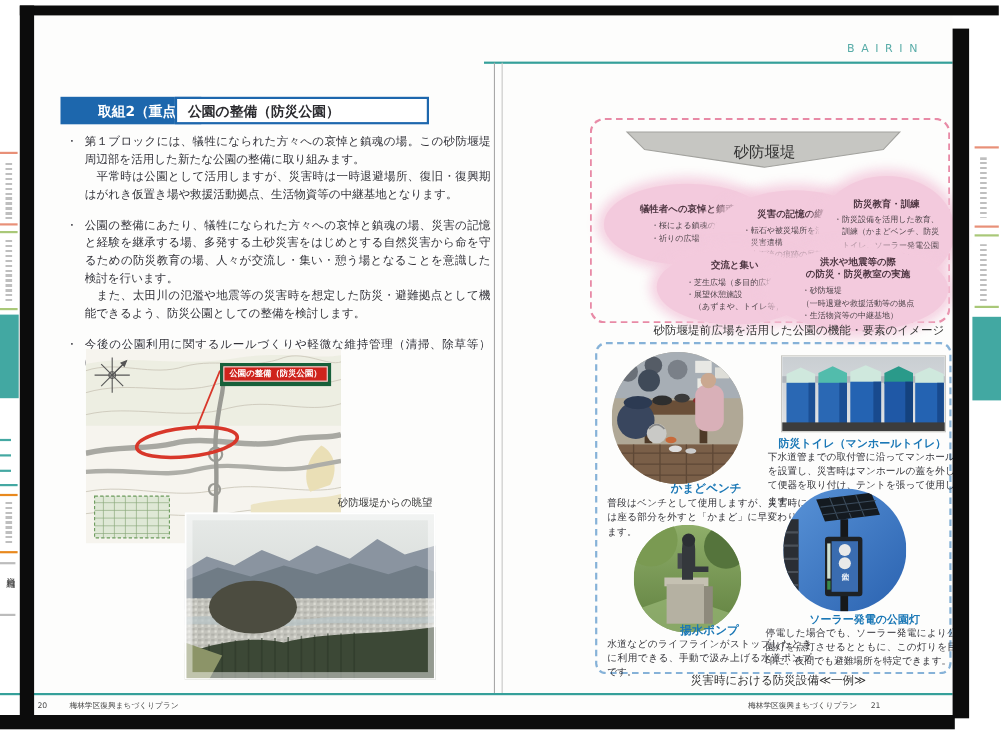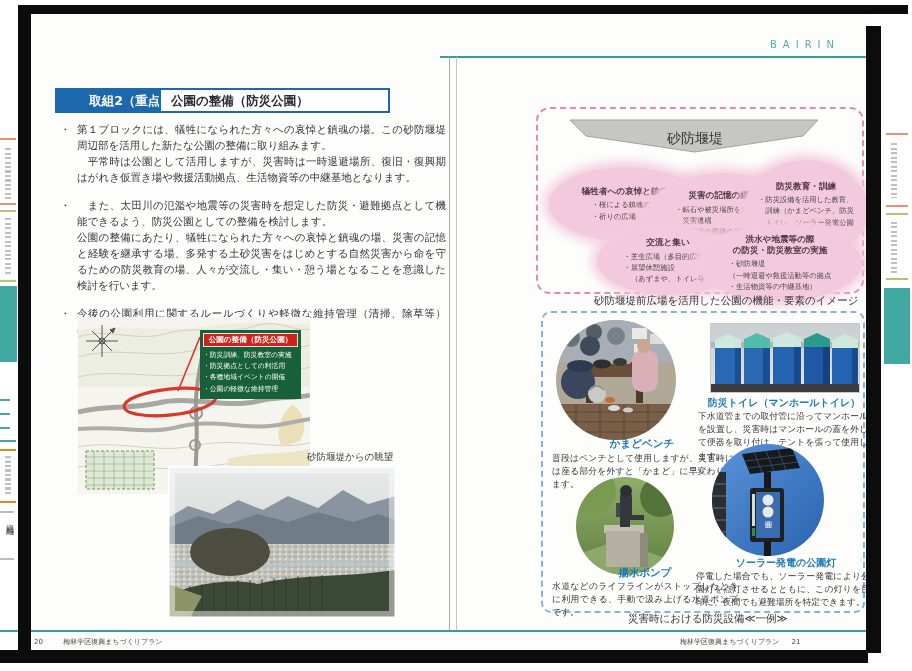--- a/index.html
+++ b/index.html
@@ -149,22 +149,22 @@
       <div class="bullet-item">
         <div class="bullet-marker">・</div>
         <div class="bullet-body">
           <div class="bullet-para">第１ブロックには、犠牲になられた方々への哀悼と鎮魂の場。この砂防堰堤周辺部を活用した新たな公園の整備に取り組みます。</div>
           <div class="bullet-para">　平常時は公園として活用しますが、災害時は一時退避場所、復旧・復興期はがれき仮置き場や救援活動拠点、生活物資等の中継基地となります。</div>
         </div>
       </div>
       <div class="bullet-item">
         <div class="bullet-marker">・</div>
         <div class="bullet-body">
+          <div class="bullet-para">公園の整備にあたり、犠牲になられた方々への哀悼と鎮魂の場、災害の記憶と経験を継承する場、多発する土砂災害をはじめとする自然災害から命を守るための防災教育の場、人々が交流し・集い・憩う場となることを意識した検討を行います。</div>
           <div class="bullet-para">　また、太田川の氾濫や地震等の災害時を想定した防災・避難拠点として機能できるよう、防災公園としての整備を検討します。</div>
-          <div class="bullet-para">公園の整備にあたり、犠牲になられた方々への哀悼と鎮魂の場、災害の記憶と経験を継承する場、多発する土砂災害をはじめとする自然災害から命を守るための防災教育の場、人々が交流し・集い・憩う場となることを意識した検討を行います。</div>
         </div>
       </div>
       <div class="bullet-item">
         <div class="bullet-marker">・</div>
         <div class="bullet-body">
           <div class="bullet-para">今後の公園利用に関するルールづくりや軽微な維持管理（清掃、除草等）は、地域が主体となって進めます。</div>
         </div>
       </div>
     </div>
 
@@ -194,26 +194,20 @@
         <line x1="-10" y1="-10" x2="10" y2="10"></line>
           <line x1="-10" y1="10" x2="10" y2="-10"></line>
         <circle r="3"></circle>
         <line x1="0" y1="0" x2="13" y2="-13"></line>
         <path d="M13,-13 L8,-11 L11,-8 Z" fill="#555"></path>
       </g>
     </svg>
 
     <div class="callout" style="left:122px;top:13px;">
       <div class="callout-title">公園の整備（防災公園）</div>
-      <div id="callout-items">
-          <div class="callout-li">・防災訓練、防災教室の実施</div>
-          <div class="callout-li">・防災拠点としての利活用</div>
-          <div class="callout-li">・各種地域イベントの開催</div>
-          <div class="callout-li">・公園の軽微な維持管理</div>
-        </div>
     </div>
   </div>
 
   <div class="valley-caption">砂防堰堤からの眺望</div>
   <div class="valley-wrap">
     <svg width="228" height="152" viewBox="0 0 228 152">
       <defs>
         <linearGradient id="sky" x1="0" y1="0" x2="0" y2="1">
           <stop offset="0" stop-color="#e7eae8"></stop>
             <stop offset="1" stop-color="#c6ccc9"></stop>

